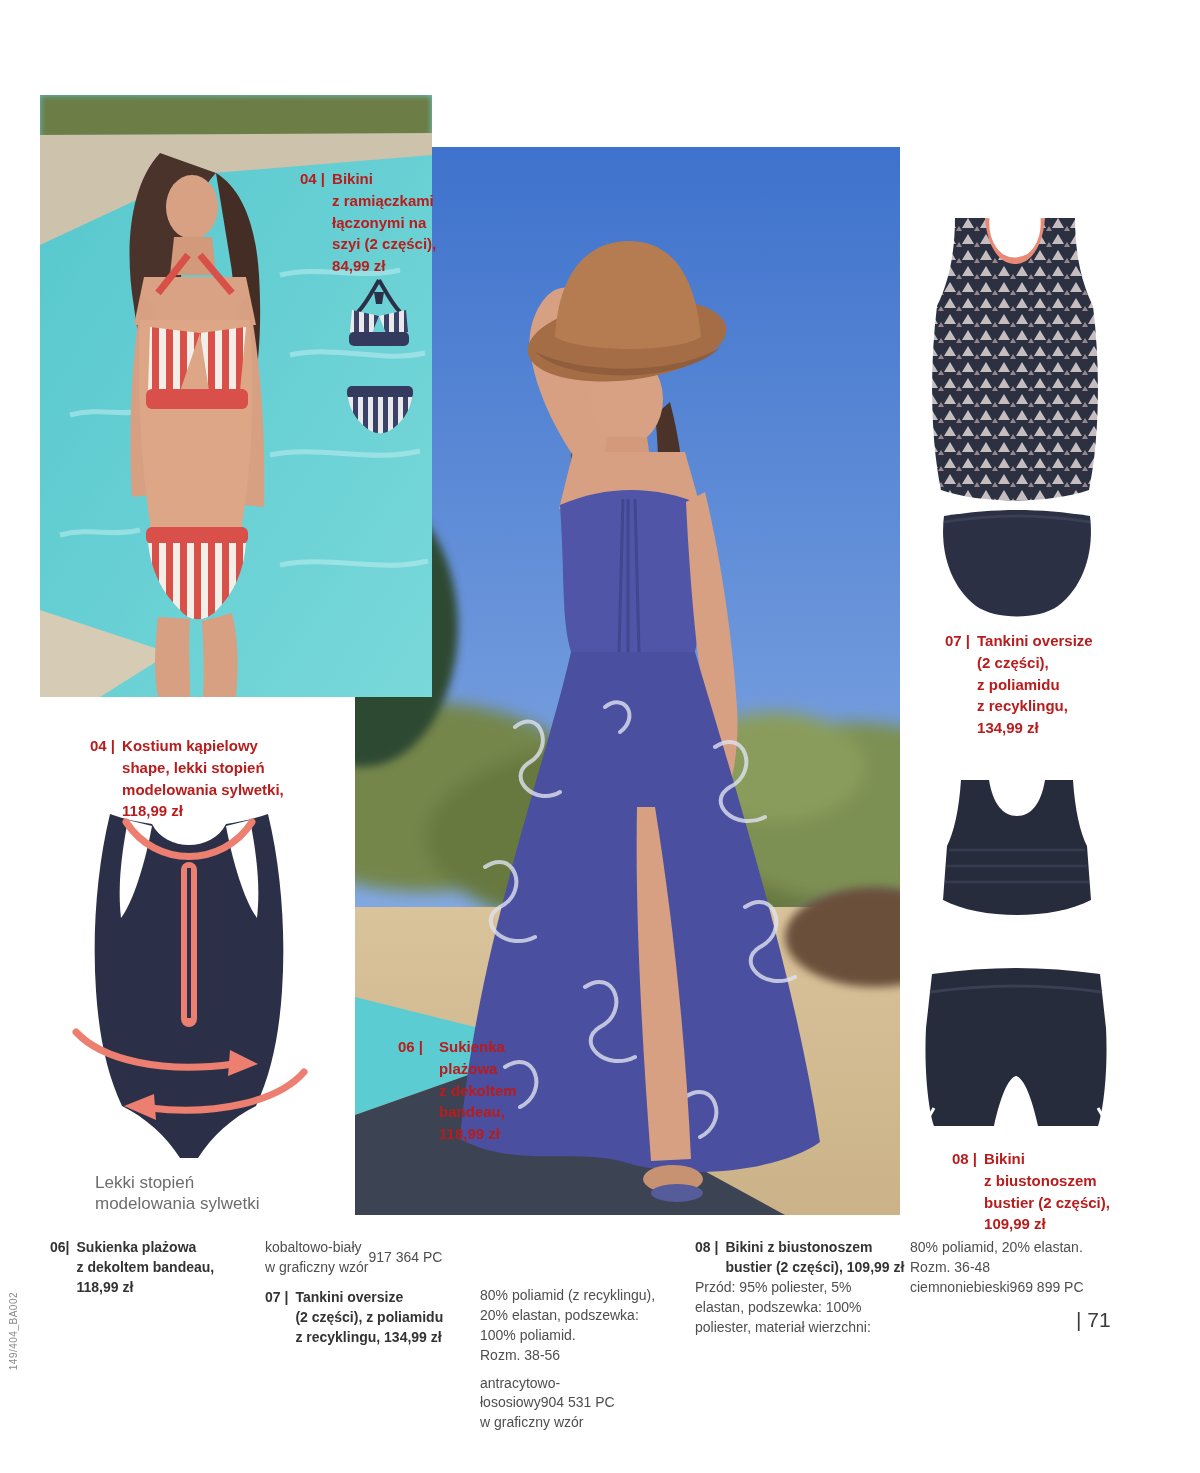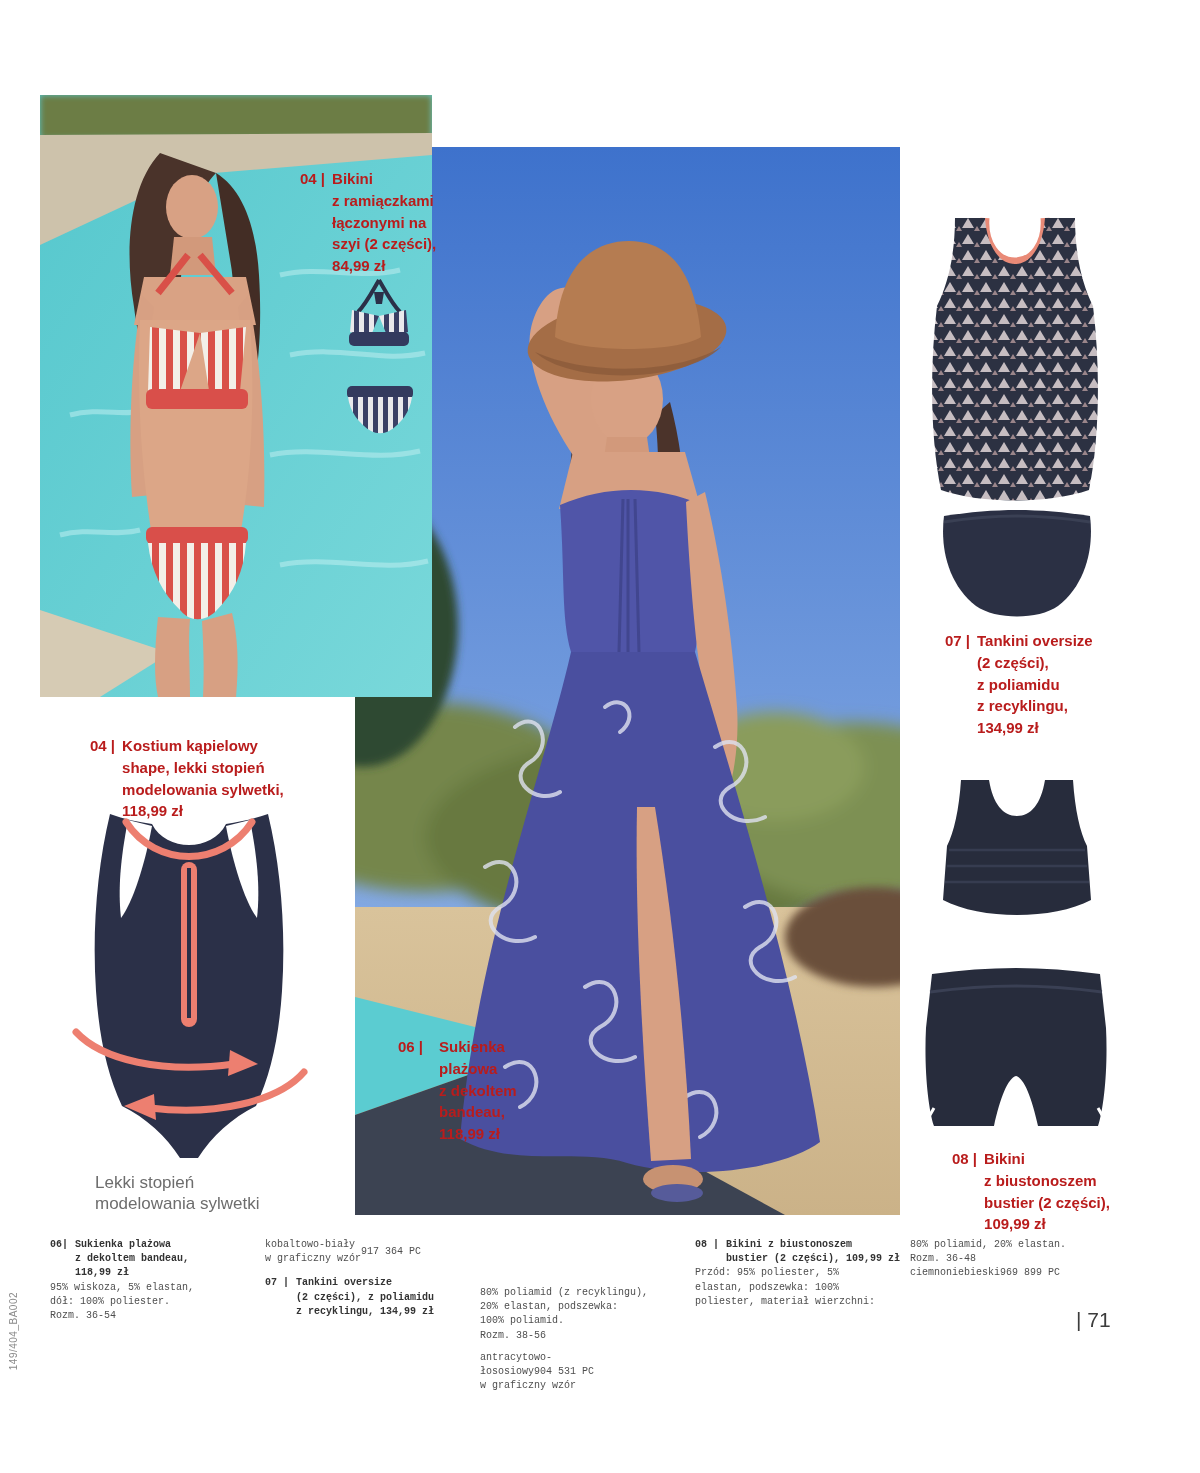--- a/index.html
+++ b/index.html
@@ -20,22 +20,22 @@
   #caption-07{left:945px;top:630px;width:190px;}
   #caption-08{left:952px;top:1148px;width:200px;}
   .product{position:absolute;z-index:2;}
   #onepiece-product{left:62px;top:806px;width:255px;height:362px;}
   #tankini-top-product{left:923px;top:216px;width:185px;height:288px;}
   #tankini-brief-product{left:936px;top:508px;width:162px;height:112px;}
   #bustier-product{left:933px;top:778px;width:168px;height:150px;}
   #shorts-product{left:920px;top:968px;width:192px;height:168px;}
   .feature-note{position:absolute;left:95px;top:1172px;z-index:3;
                 font-size:17px;line-height:1.25;color:#6d6d6d;white-space:pre-line;}
-  .detail-col{position:absolute;top:1238px;z-index:3;font-size:10px;
-              line-height:1.42;color:#4e4e4e;font-family:Liberation Mono, monospace;}
+  .detail-col{position:absolute;top:1238px;z-index:3;font-size:14px;
+              line-height:1.42;color:#4e4e4e;}
   #detail-col-1{left:50px;width:212px;}
   #detail-col-2{left:265px;width:208px;}
   #detail-col-3{left:480px;width:208px;margin-top:48px;}
   #detail-col-4{left:695px;width:215px;}
   #detail-col-5{left:910px;width:202px;}
   .detail-title{display:flex;font-weight:bold;color:#333333;}
   .detail-body{white-space:pre-line;}
   .color-row{display:flex;justify-content:flex-start;align-items:center;}
   .code{white-space:nowrap;color:#4e4e4e;}
   .mt8{margin-top:8px;}
@@ -305,23 +305,20 @@
 109,99 zł</span>
 </div>
 
 <div id="detail-col-1" class="detail-col">
   <div class="detail-title">
     <span class="cap-num">06|</span>
     <span class="cap-text">Sukienka plażowa
 z dekoltem bandeau,
 118,99 zł</span>
   </div>
-  <div class="detail-body">95% wiskoza, 5% elastan,
-dół: 100% poliester.
-Rozm. 36-54</div>
 </div>
 
 <div id="detail-col-2" class="detail-col">
   <div class="color-row">
     <span class="detail-body">kobaltowo-biały
 w graficzny wzór</span>
     <span class="code">917 364 PC</span>
   </div>
   <div class="detail-title mt10">
     <span class="cap-num">07 |</span>

